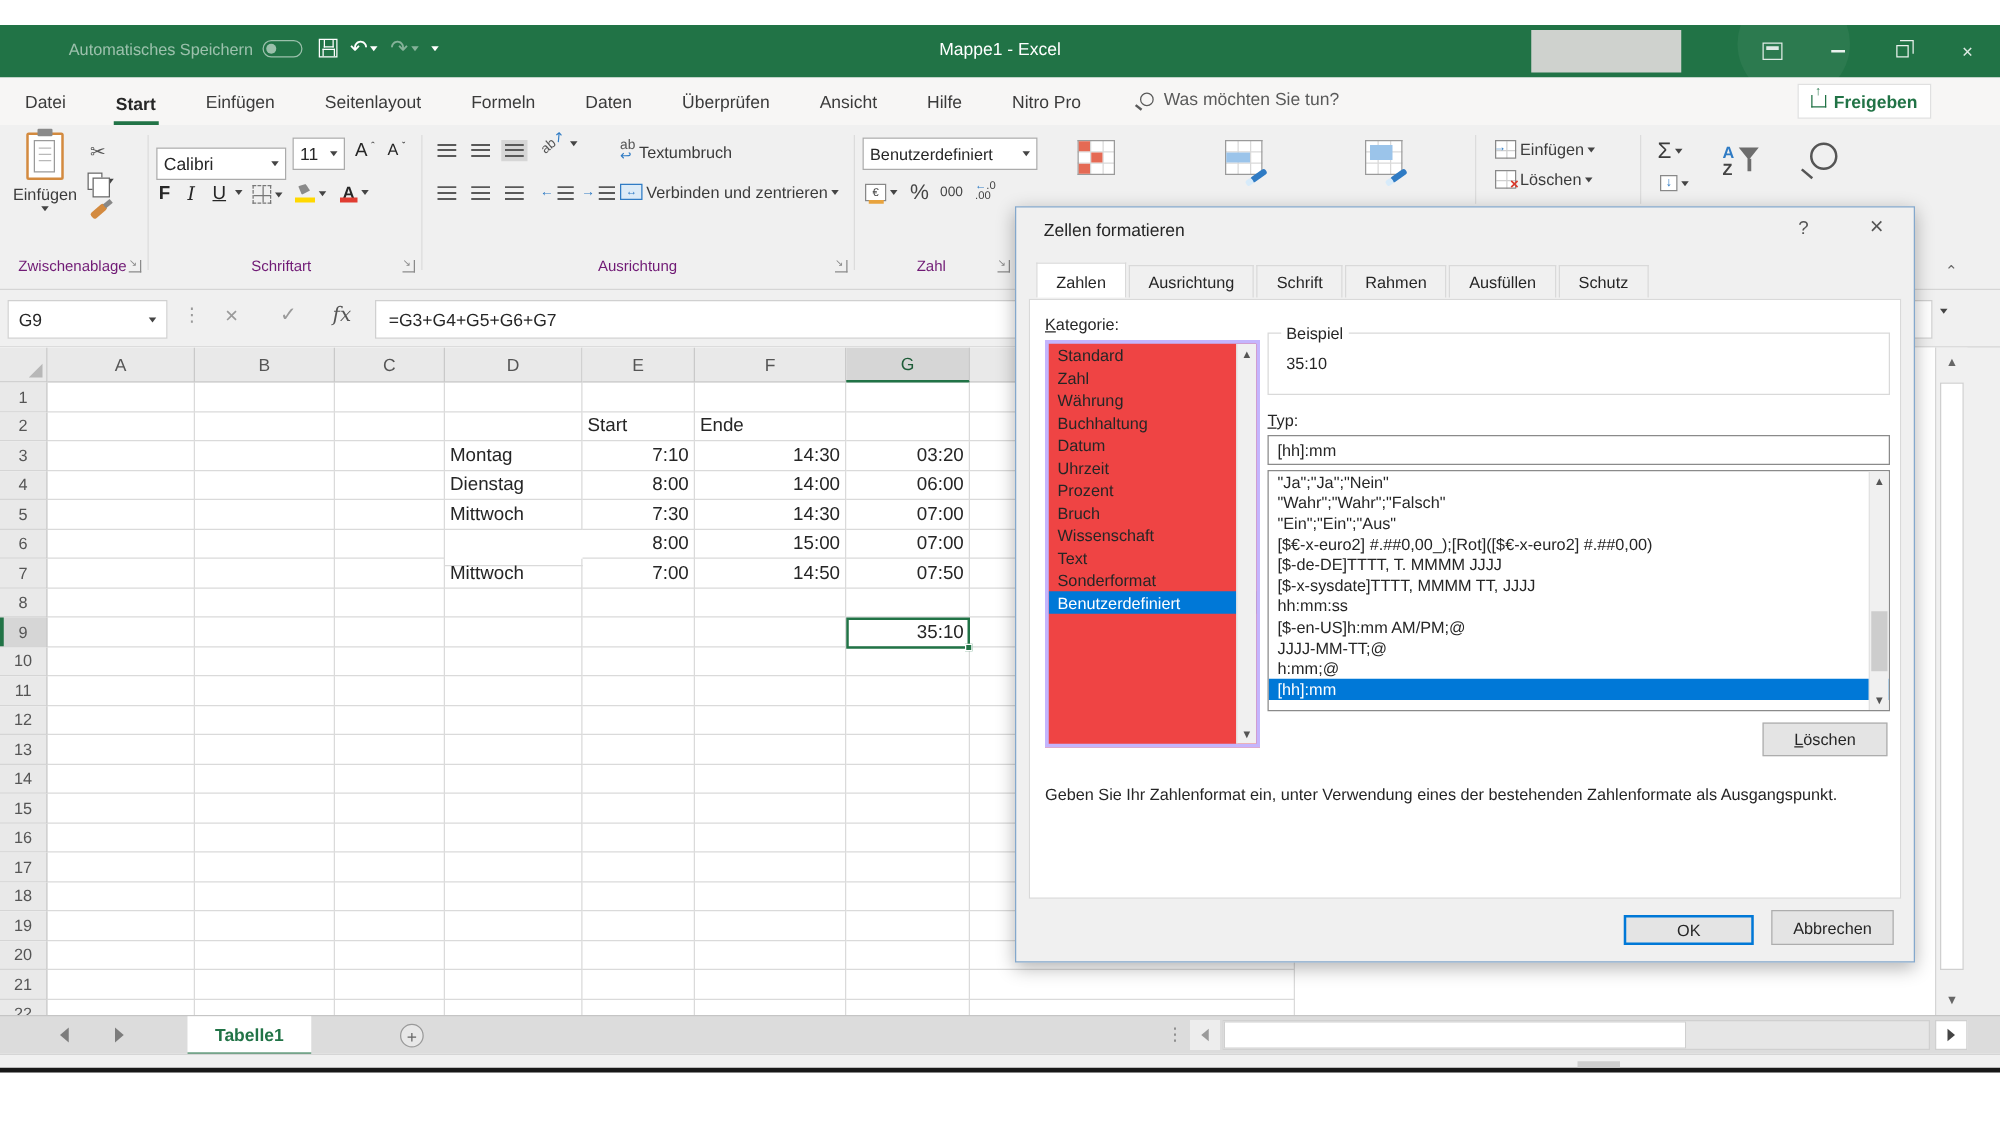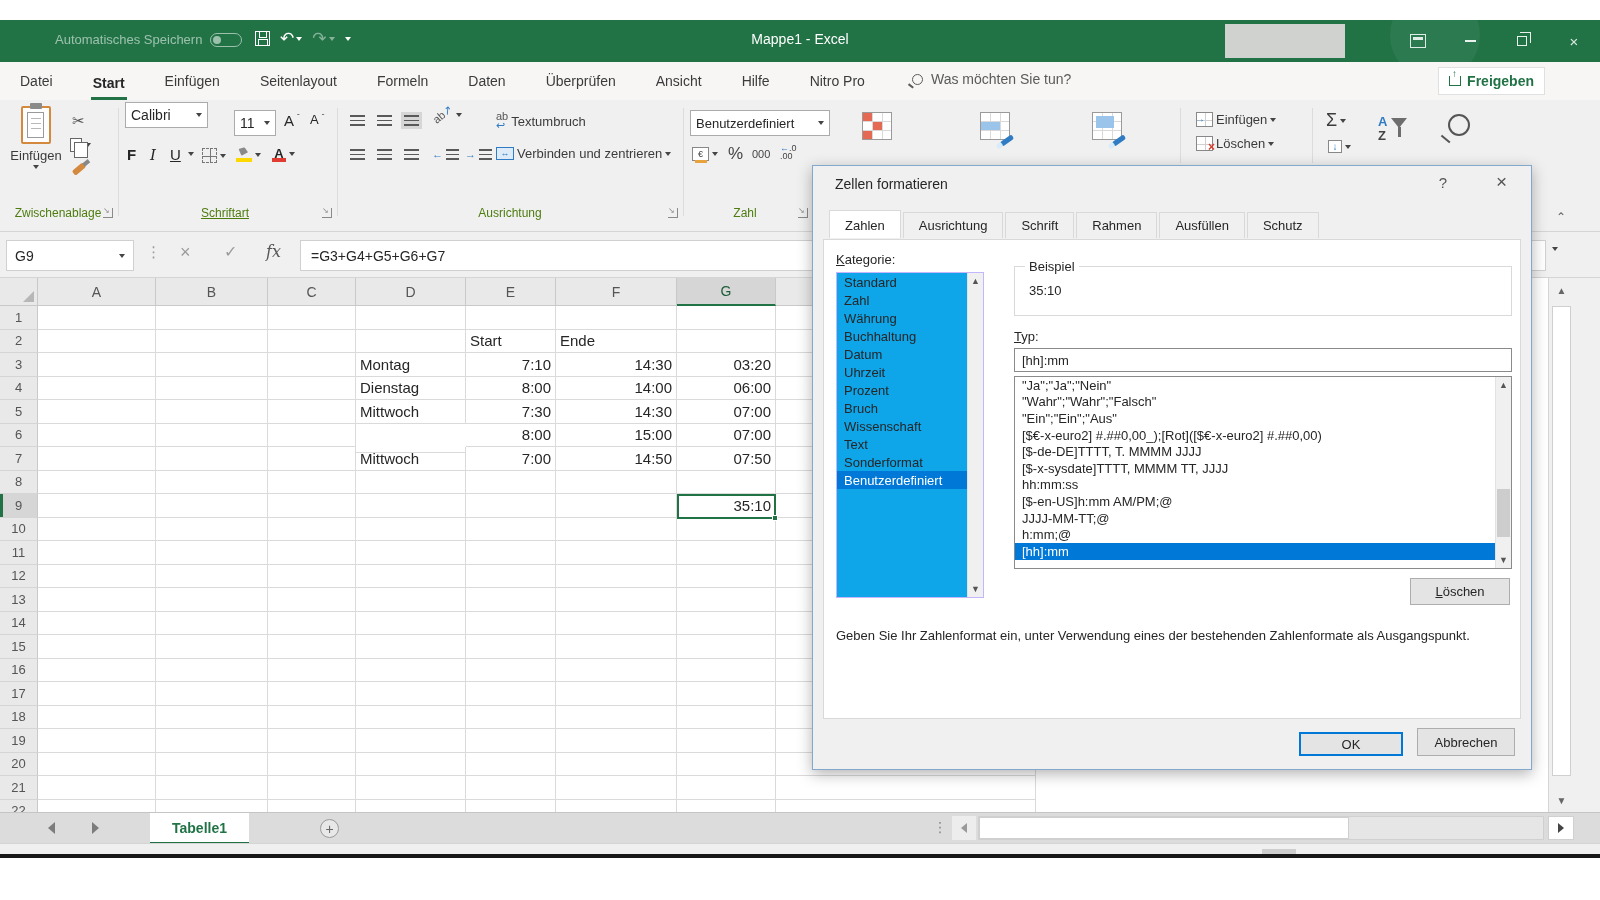--- a/index.html
+++ b/index.html
@@ -2,21 +2,21 @@
 <html><head>
 <meta charset="utf-8">
 <style>
   * { box-sizing: border-box; margin: 0; padding: 0; }
   html,body { width:1600px; height:900px; background:#fff; font-family:"Liberation Sans", sans-serif; overflow:hidden; }
   #app { position:absolute; left:0; top:20px; width:1600px; height:838px; background:#f0f0f0; border-bottom:4px solid #181818; overflow:hidden; }
 
   
   #titlebar { position:absolute; left:0; top:0; width:100%; height:42px; background:#217346; color:#fff; }
   #titlebar .deco { position:absolute; right:120px; top:-30px; width:90px; height:90px; border-radius:50%; background:rgba(255,255,255,.05); }
-  #autosave { position:absolute; left:55px; top:12px; display:flex; align-items:flex-end; gap:8px; opacity:.55; font-size:13px; }
+  #autosave { position:absolute; left:55px; top:12px; display:flex; align-items:flex-start; gap:8px; opacity:.55; font-size:13px; }
   #autosave .pill { width:32px; height:14px; border:1px solid #fff; border-radius:8px; position:relative; }
   #autosave .pill .knob { position:absolute; left:2px; top:2px; width:8px; height:8px; border-radius:50%; background:#fff; }
   #qat { position:absolute; left:255px; top:8px; display:flex; align-items:center; gap:10px; }
   .qat-btn { color:#fff; font-size:17px; display:flex; align-items:center; gap:2px; }
   .qat-btn.dim { opacity:.45; }
   .dd { width:0; height:0; border-left:3.5px solid transparent; border-right:3.5px solid transparent; border-top:4px solid #fff; display:inline-block; }
   .dd.dk { border-top-color:#444; }
   #save-ic { width:15px; height:15px; border:1.5px solid #fff; position:relative; }
   #save-ic:before { content:""; position:absolute; left:3px; top:0; width:6px; height:5px; border:1px solid #fff; border-top:none; }
   #save-ic:after { content:""; position:absolute; left:2px; bottom:0; width:8px; height:5px; border:1px solid #fff; border-bottom:none; }
@@ -38,21 +38,21 @@
   #tellme { position:absolute; left:912px; top:9px; display:flex; align-items:center; gap:8px; color:#5a5a5a; font-size:14px; }
   .mag { width:11px; height:11px; border:1.6px solid #5a5a5a; border-radius:50%; position:relative; display:inline-block; }
   .mag:after { content:""; position:absolute; width:6px; height:1.6px; background:#5a5a5a; left:-5px; top:10px; transform:rotate(38deg); }
   #share-btn { position:absolute; right:55px; top:5px; height:28px; padding:0 10px; background:#fff; border:1px solid #e0e0e0; display:flex; align-items:center; gap:6px; color:#217346; font-size:14px; font-weight:bold; }
   #share-ic { width:12px; height:10px; border:1.2px solid #217346; border-top:none; position:relative; }
   #share-ic:after { content:"↑"; position:absolute; left:2px; top:-8px; font-size:10px; color:#217346; font-weight:bold; }
 
   
   #ribbon { position:absolute; left:0; top:80px; width:100%; height:132px; background:#f0f0f0; border-bottom:1px solid #d5d5d5; font-size:13px; color:#3b3b3b; }
   .vsep { position:absolute; top:8px; height:108px; width:1px; background:#dcdcdc; }
-  .grp-label { position:absolute; top:106px; font-size:12px; color:#4d7c0f; text-align:center; }
+  .grp-label { position:absolute; top:106px; font-size:12px; color:#701a75; text-align:center; }
   .launcher { position:absolute; top:108px; width:10px; height:10px; border-right:1.4px solid #8a8a8a; border-bottom:1.4px solid #8a8a8a; font-size:8px; color:#8a8a8a; }
   .launcher:before { content:"↘"; position:absolute; left:0; top:-2px; }
   .rbtn { position:absolute; display:flex; align-items:center; gap:3px; color:#3b3b3b; }
   .sel-gray { background:#d6d6d6; }
   .combo { background:#fff; border:1px solid #ababab; display:flex; align-items:center; justify-content:space-between; padding:0 5px; font-size:14px; color:#262626; }
   .ic-lines { display:inline-block; width:15px; height:11px; background:repeating-linear-gradient(to bottom,#595959 0 1.6px,transparent 1.6px 4.6px); }
   .ic-lines.sm { width:13px; }
   .minitbl { display:inline-block; position:relative; width:30px; height:28px; background:
       linear-gradient(#9a9a9a 0 0) 0 0/30px 1px no-repeat,
       linear-gradient(#9a9a9a 0 0) 0 27px/30px 1px no-repeat,
@@ -179,21 +179,21 @@
   
   #dialog { position:absolute; left:812px; top:145px; width:720px; height:605px; background:#f0f0f0; border:1px solid #84a8cc; box-shadow:0 4px 14px rgba(0,0,0,.3); z-index:50; }
   #dlg-title { position:absolute; left:22px; top:10px; font-size:14px; color:#262626; }
   #dlg-help { position:absolute; right:84px; top:8px; font-size:15px; color:#555; }
   #dlg-close { position:absolute; right:24px; top:5px; font-size:19px; color:#555; }
   #dlg-tabs { position:absolute; left:16px; top:46px; display:flex; }
   #dlg-tabs .dtab { padding:5px 15px; font-size:13px; color:#262626; background:#f0f0f0; border:1px solid #d9d9d9; border-bottom:none; margin-right:2px; }
   #dlg-tabs .dtab.active { background:#fff; position:relative; top:0; padding-top:7px; margin-top:-2px; z-index:2; }
   #dlg-content { position:absolute; left:10px; top:73px; width:698px; height:480px; background:#fff; border:1px solid #d9d9d9; }
   #cat-label { position:absolute; left:12px; top:12px; font-size:13px; color:#262626; }
-  #cat-list { position:absolute; left:12px; top:32px; width:148px; height:326px; border:1px solid #c4b5fd; background:#0ea5e9; overflow:hidden; }
+  #cat-list { position:absolute; left:12px; top:32px; width:172px; height:326px; border:3px solid #c4b5fd; background:#ef4444; overflow:hidden; }
   .lrow { font-size:13px; color:#262626; padding:1.5px 0 1.5px 7px; white-space:nowrap; }
   .lrow.sel { background:#0078d7; color:#fff; }
   .lb-scroll { position:absolute; right:0; top:0; width:16px; height:100%; background:#f0f0f0; border-left:1px solid #e2e2e2; }
   .lb-scroll .up, .lb-scroll .dn { position:absolute; left:0; width:100%; height:16px; text-align:center; font-size:9px; color:#555; line-height:16px; }
   .lb-scroll .up { top:0; } .lb-scroll .dn { bottom:0; }
   .lb-thumb { position:absolute; left:1px; width:13px; background:#cdcdcd; }
   #example-box { position:absolute; left:190px; top:26px; width:498px; height:50px; border:1px solid #d9d9d9; }
   #example-box .legend { position:absolute; left:10px; top:-8px; background:#fff; padding:0 4px; font-size:13px; color:#262626; }
   #example-val { position:absolute; left:14px; top:16px; font-size:13px; color:#262626; }
   #type-label { position:absolute; left:190px; top:89px; font-size:13px; color:#262626; }
@@ -294,21 +294,21 @@
         <span class="copy-ic"></span>
         <span class="dd dk"></span>
       </span>
     <span class="rbtn" style="left:72px;top:66px;">
         <span class="fmt-brush"></span>
       </span>
     <div class="grp-label" style="left:4px;width:108px;">Zwischenablage</div>
     <div class="launcher" style="left:103px;"></div>
     <div class="vsep" style="left:118px;"></div>
 
-    <div class="combo" style="position:absolute;left:125px;top:2px;width:83px;height:26px;">
+    <div class="combo" style="position:absolute;left:125px;top:18px;width:104px;height:26px;">
       <span>Calibri</span>
         <span class="dd dk"></span>
     </div>
     <div class="combo" style="position:absolute;left:234px;top:10px;width:42px;height:26px;">
       <span>11</span>
         <span class="dd dk"></span>
     </div>
     <span class="rbtn" style="left:284px;top:12px;font-size:15px;color:#262626;">A<span style="font-size:8px;margin-top:-9px;">ˆ</span></span>
     <span class="rbtn" style="left:310px;top:12px;font-size:13px;color:#262626;">A<span style="font-size:8px;margin-top:-7px;">ˇ</span></span>
     <span class="rbtn" style="left:127px;top:46px;font-weight:bold;font-size:15px;color:#262626;">
@@ -331,21 +331,21 @@
         <span class="fill-ic">
           <span class="bucket"></span>
           <span class="bar"></span>
         </span>
         <span class="dd dk"></span>
       </span>
     <span class="rbtn" style="left:272px;top:46px;">
         <span class="fontcol-ic">A<span class="bar"></span></span>
         <span class="dd dk"></span>
       </span>
-    <div class="grp-label" style="left:170px;width:110px;text-decoration:underline;">Schriftart</div>
+    <div class="grp-label" style="left:170px;width:110px;">Schriftart</div>
     <div class="launcher" style="left:322px;"></div>
     <div class="vsep" style="left:337px;"></div>
 
     <span class="rbtn" style="left:347px;top:12px;padding:3px;">
         <span class="ic-lines"></span>
       </span>
     <span class="rbtn" style="left:374px;top:12px;padding:3px;">
         <span class="ic-lines"></span>
       </span>
     <span class="rbtn sel-gray" style="left:401px;top:12px;padding:3px;">

